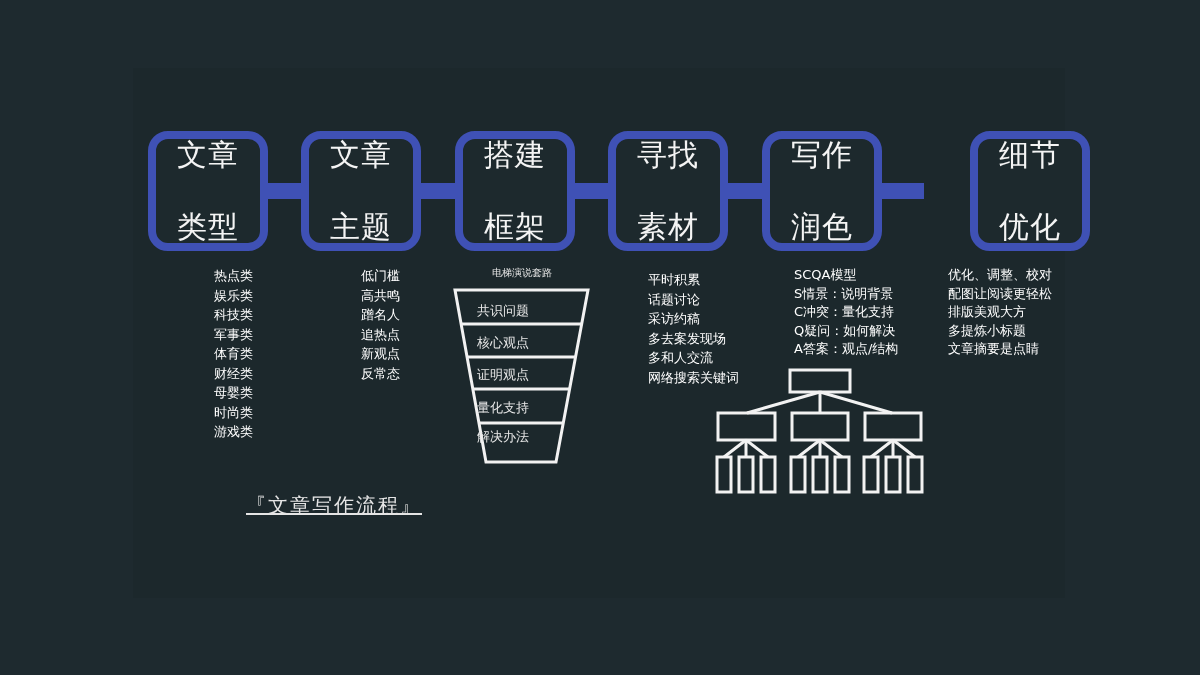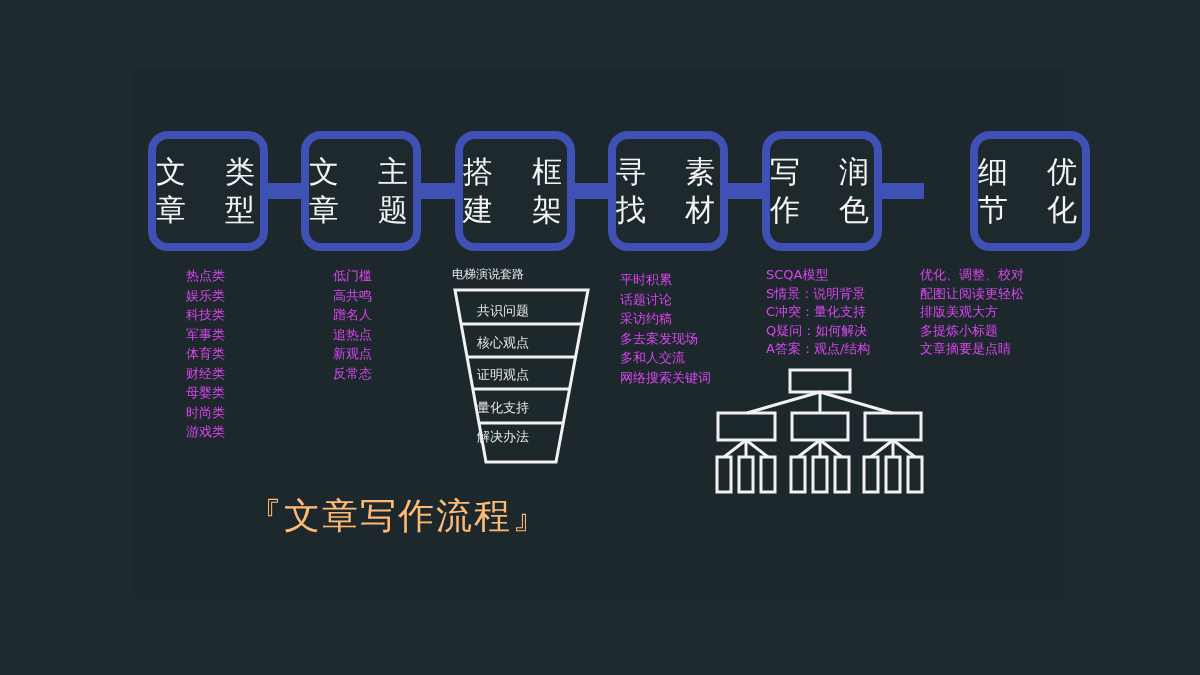--- a/index.html
+++ b/index.html
@@ -14,43 +14,43 @@
     position:absolute; left:133px; top:68px; width:932px; height:530px;
     background:#1c282c;
   }
   .connector {
     position:absolute; top:183px; height:16px; background:#3f51b5;
   }
   .step {
     position:absolute; top:131px; width:104px; height:104px;
     border:8px solid #3f51b5; border-radius:20px;
     background:#1d292d;
-    display:flex; flex-direction:row; align-items:center; justify-content:center;
+    display:flex; flex-direction:column; align-items:center; justify-content:center;
     cursor:pointer;
     gap:34px;
   }
   .step span {
     display:block; font-size:30px; line-height:38px; color:#f4f4f4; letter-spacing:1px;
   }
   .col {
-    position:absolute; top:266px; font-size:13px; line-height:19.5px; color:#d946ef;
+    position:absolute; top:266px; font-size:13px; line-height:19.5px; color:#ffffff;margin-left:28px;
   }
   .col div { white-space:nowrap; }
   .funnel-title {
-    position:absolute; left:452px; top:266px; width:140px; 
-    font-size:12px; color:#e8e8e8;
+    position:absolute; left:452px; top:266px; width:140px; text-align:center;
+    font-size:10px; color:#e8e8e8;
   }
   .funnel-svg { position:absolute; left:450px; top:286px; }
   .funnel-label {
     position:absolute; width:80px; text-align:left; font-size:13px; color:#e8e8e8;
   }
   .tree-svg { position:absolute; left:712px; top:366px; }
   .footer-title {
-    position:absolute; left:246px; top:492px; font-size:36px; color:#fdba74;
-    letter-spacing:2px; white-space:nowrap;
+    position:absolute; left:246px; top:492px; font-size:20px; color:#e5e5e5;
+    letter-spacing:2px; white-space:nowrap;text-decoration:underline;
   }
 </style>
 </head>
 <body>
 
 <div class="panel"></div>
 
 <div class="connector" style="left:262px;width:48px;"></div>
 <div class="connector" style="left:415px;width:48px;"></div>
 <div class="connector" style="left:568px;width:48px;"></div>

